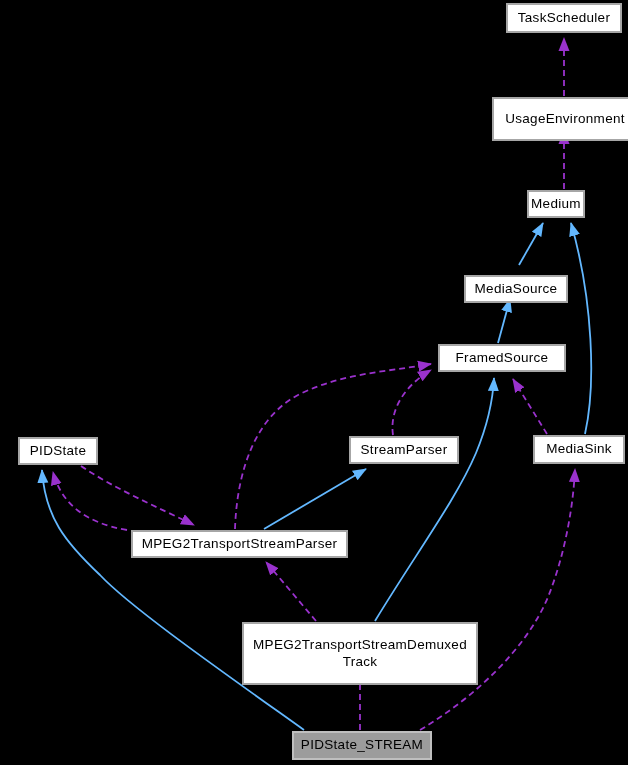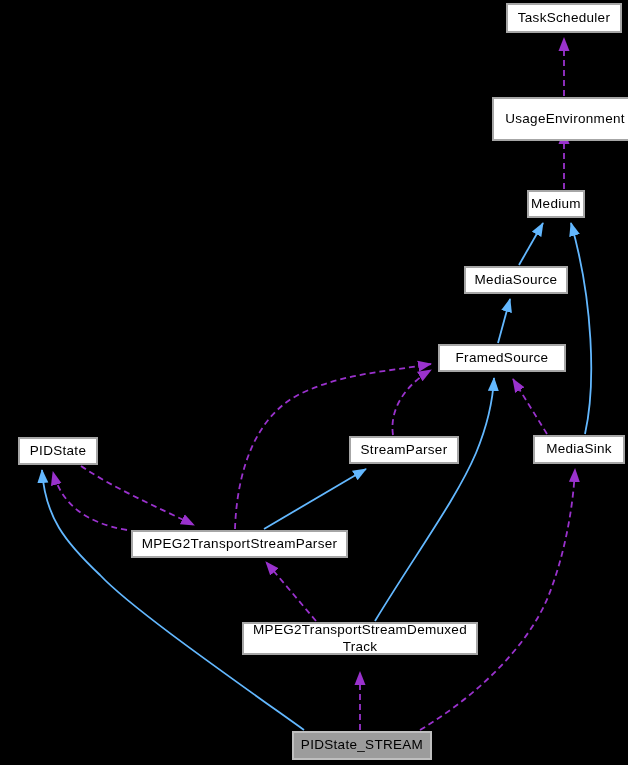--- a/index.html
+++ b/index.html
@@ -62,23 +62,23 @@
     <path class="edge usage" d="M301,621 L251,562" marker-end="url(#arrow-usage)"></path>
     <path class="edge inherit" d="M360,621 C400,555 442,498 461,453 C473,424 478,398 479,378" marker-end="url(#arrow-inherit)"></path>
     <path class="edge inherit" d="M289,730 C205,670 115,607 85,575 C50,542 30,517 27,470" marker-end="url(#arrow-inherit)"></path>
     <path class="edge usage" d="M345,730 L345,672" marker-end="url(#arrow-usage)"></path>
     <path class="edge usage" d="M405,730 C460,697 512,648 533,597 C548,560 558,512 560,469" marker-end="url(#arrow-usage)"></path>
   </svg>
 
   <div class="node" style="left:491px;top:3px;width:116px;height:30px">TaskScheduler</div>
   <div class="node" style="left:477px;top:97px;width:146px;height:44px">UsageEnvironment</div>
   <div class="node" style="left:512px;top:190px;width:58px;height:28px">Medium</div>
-  <div class="node" style="left:449px;top:266px;width:104px;height:28px">MediaSource</div>
+  <div class="node" style="left:449px;top:275px;width:104px;height:28px">MediaSource</div>
   <div class="node" style="left:423px;top:344px;width:128px;height:28px">FramedSource</div>
   <div class="node" style="left:3px;top:437px;width:80px;height:28px">PIDState</div>
   <div class="node" style="left:334px;top:436px;width:110px;height:28px">StreamParser</div>
   <div class="node" style="left:518px;top:435px;width:92px;height:29px">MediaSink</div>
   <div class="node" style="left:116px;top:530px;width:217px;height:28px">MPEG2TransportStreamParser</div>
-  <div class="node" style="left:227px;top:622px;width:236px;height:33px">MPEG2TransportStreamDemuxed
+  <div class="node" style="left:227px;top:622px;width:236px;height:63px">MPEG2TransportStreamDemuxed
 Track</div>
   <div class="node selected" style="left:277px;top:731px;width:140px;height:29px">PIDState_STREAM</div>
 
 </div>
 
 </body></html>

